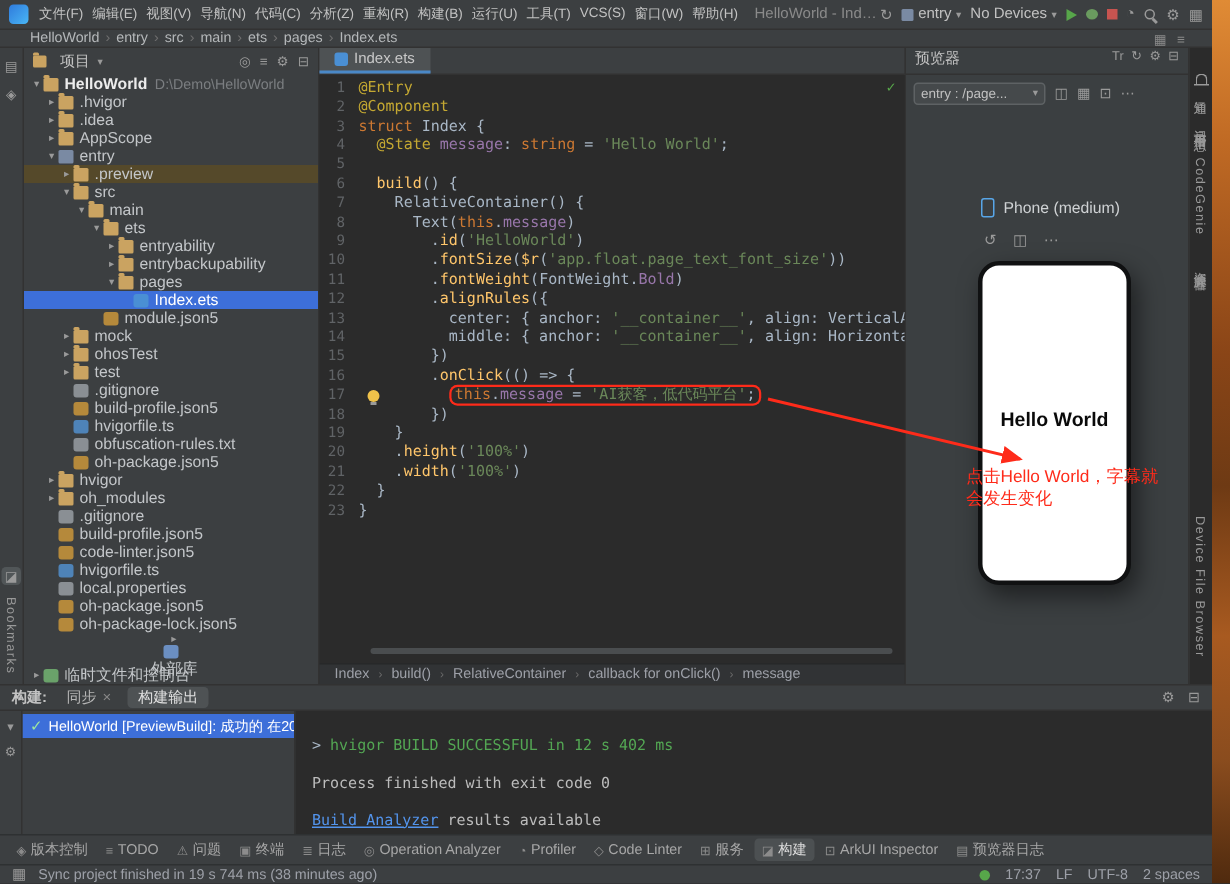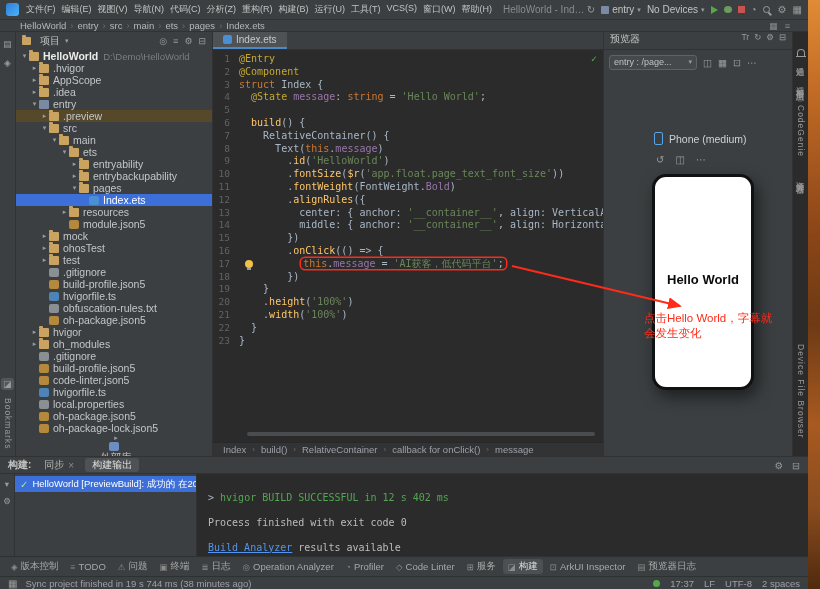--- a/index.html
+++ b/index.html
@@ -245,26 +245,26 @@
               <span class="tsub">D:\Demo\HelloWorld</span>
             </div>
             <div class="trow" style="padding-left: 14px;">
               <span class="tarrow">▸</span>
               <span class="ic ic-folder"></span>
               <span class="tlabel">.hvigor</span>
             </div>
             <div class="trow" style="padding-left: 14px;">
               <span class="tarrow">▸</span>
               <span class="ic ic-folder"></span>
+              <span class="tlabel">.idea</span>
+            </div>
+            <div class="trow" style="padding-left: 14px;">
+              <span class="tarrow">▸</span>
+              <span class="ic ic-folder"></span>
               <span class="tlabel">AppScope</span>
-            </div>
-            <div class="trow" style="padding-left: 14px;">
-              <span class="tarrow">▸</span>
-              <span class="ic ic-folder"></span>
-              <span class="tlabel">.idea</span>
             </div>
             <div class="trow" style="padding-left: 14px;">
               <span class="tarrow">▾</span>
               <span class="ic ic-module"></span>
               <span class="tlabel">entry</span>
             </div>
             <div class="trow warn" style="padding-left: 24px;">
               <span class="tarrow">▸</span>
               <span class="ic ic-folder"></span>
               <span class="tlabel">.preview</span>
@@ -296,25 +296,20 @@
             </div>
             <div class="trow" style="padding-left: 54px;">
               <span class="tarrow">▾</span>
               <span class="ic ic-folder"></span>
               <span class="tlabel">pages</span>
             </div>
             <div class="trow sel" style="padding-left: 64px;">
               <span class="tarrow"></span>
               <span class="ic ic-ets"></span>
               <span class="tlabel">Index.ets</span>
-            </div>
-            <div class="trow" style="padding-left: 44px;">
-              <span class="tarrow">▸</span>
-              <span class="ic ic-folder"></span>
-              <span class="tlabel">resources</span>
             </div>
             <div class="trow" style="padding-left: 44px;">
               <span class="tarrow"></span>
               <span class="ic ic-json"></span>
               <span class="tlabel">module.json5</span>
             </div>
             <div class="trow" style="padding-left: 24px;">
               <span class="tarrow">▸</span>
               <span class="ic ic-folder"></span>
               <span class="tlabel">mock</span>

